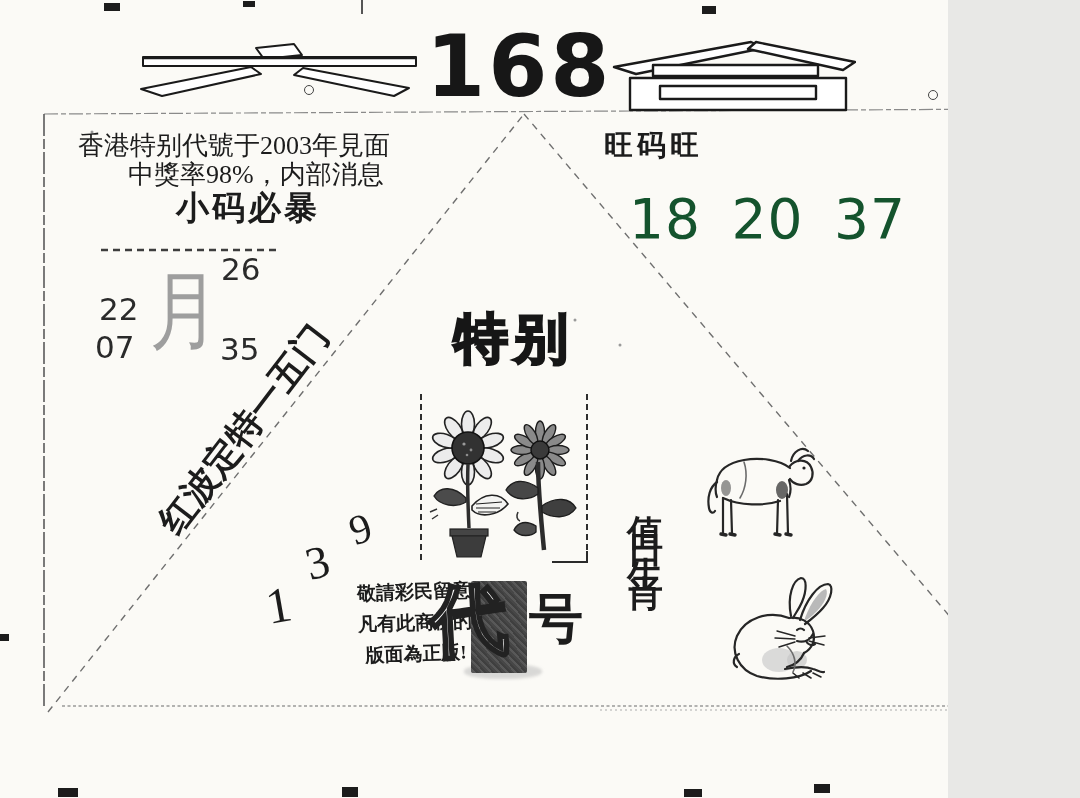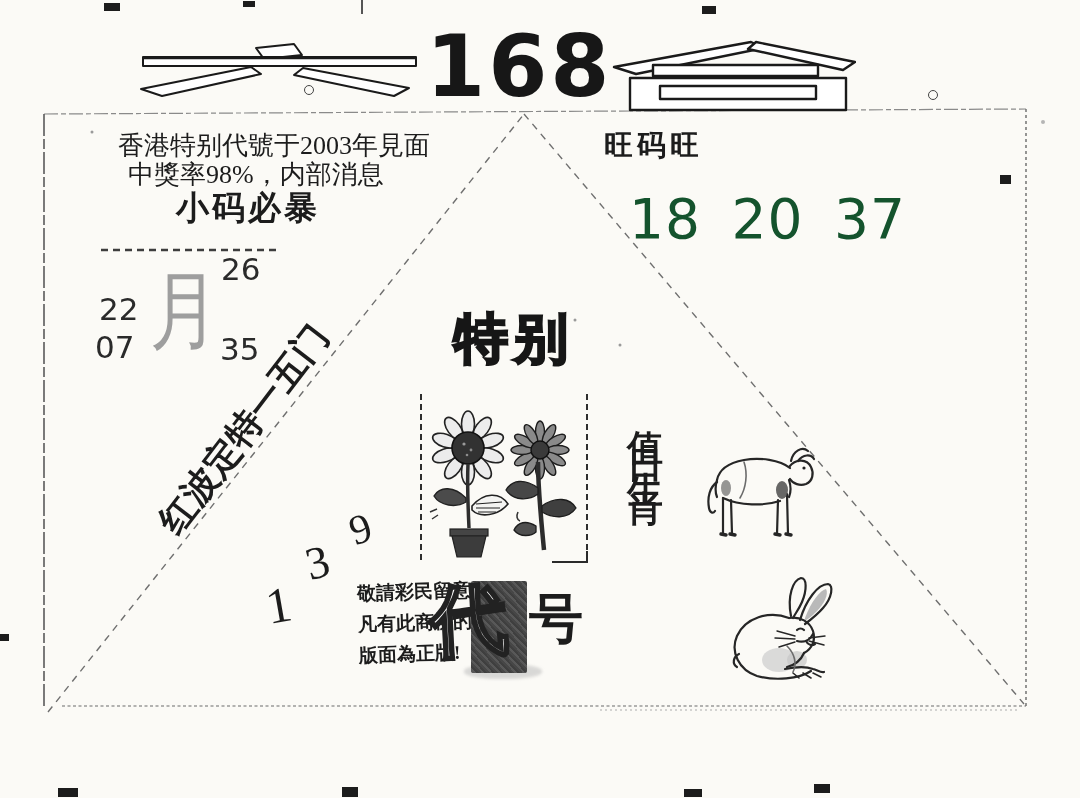--- a/index.html
+++ b/index.html
@@ -1,30 +1,30 @@
 <!DOCTYPE html>
 <html><head>
 <meta charset="utf-8">
 <style>
   html,body{margin:0;padding:0;background:#e8e8e6;}
   #page{
-    position:relative;width:1080px;height:798px;background:#fbfaf6;overflow:hidden;
-    font-family:"Liberation Serif","DejaVu Serif",serif;color:#1c1c1c;
+    position:relative;width:948px;height:798px;background:#fbfaf6;overflow:hidden;
+    font-family:"Liberation Serif","DejaVu Serif",serif;color:#1c1c1c;text-align:center;
   }
   .abs{position:absolute;line-height:1;}
   .serif{font-family:"Liberation Serif","DejaVu Serif",serif;}
   .sans{font-family:"DejaVu Sans","Liberation Sans",sans-serif;}
   .hollow{color:#0f766e;-webkit-text-stroke:2.4px #161616;}
   .hollow-thick{color:#ffffff;-webkit-text-stroke:3px #222222;}
   .mark{position:absolute;background:#1c1c1c;}
   .ring{position:absolute;width:8px;height:8px;border:1.5px solid #444;border-radius:50%;}
   #linework{position:absolute;left:0;top:0;z-index:1;}
   .txt{z-index:2;}
   
-  #promo1{left:78px;top:133px;font-size:26px;letter-spacing:0px;margin-left:40px;}
+  #promo1{left:78px;top:133px;font-size:26px;letter-spacing:0px;}
   #promo2{left:128px;top:162px;font-size:26px;}
   #promo3{left:176px;top:192px;font-size:33px;font-weight:bold;letter-spacing:3px;}
   
   #num-tl{left:99px;top:252px;font-size:31px;color:#2a2a2a;margin-top:42px;}
   #num-tr{left:221px;top:254px;font-size:31px;color:#2a2a2a;}
   #num-bl{left:95px;top:332px;font-size:31px;color:#2a2a2a;}
   #num-br{left:220px;top:334px;font-size:31px;color:#2a2a2a;}
   #moon{left:150px;top:268px;font-size:86px;color:#9e9e9e;transform:scaleX(.8);transform-origin:left top;}
   #one-phrase{left:74px;top:414px;font-size:32px;font-weight:bold;letter-spacing:8px;}
   #diag-tip{left:153px;top:518px;font-size:36px;font-weight:bold;white-space:nowrap;

